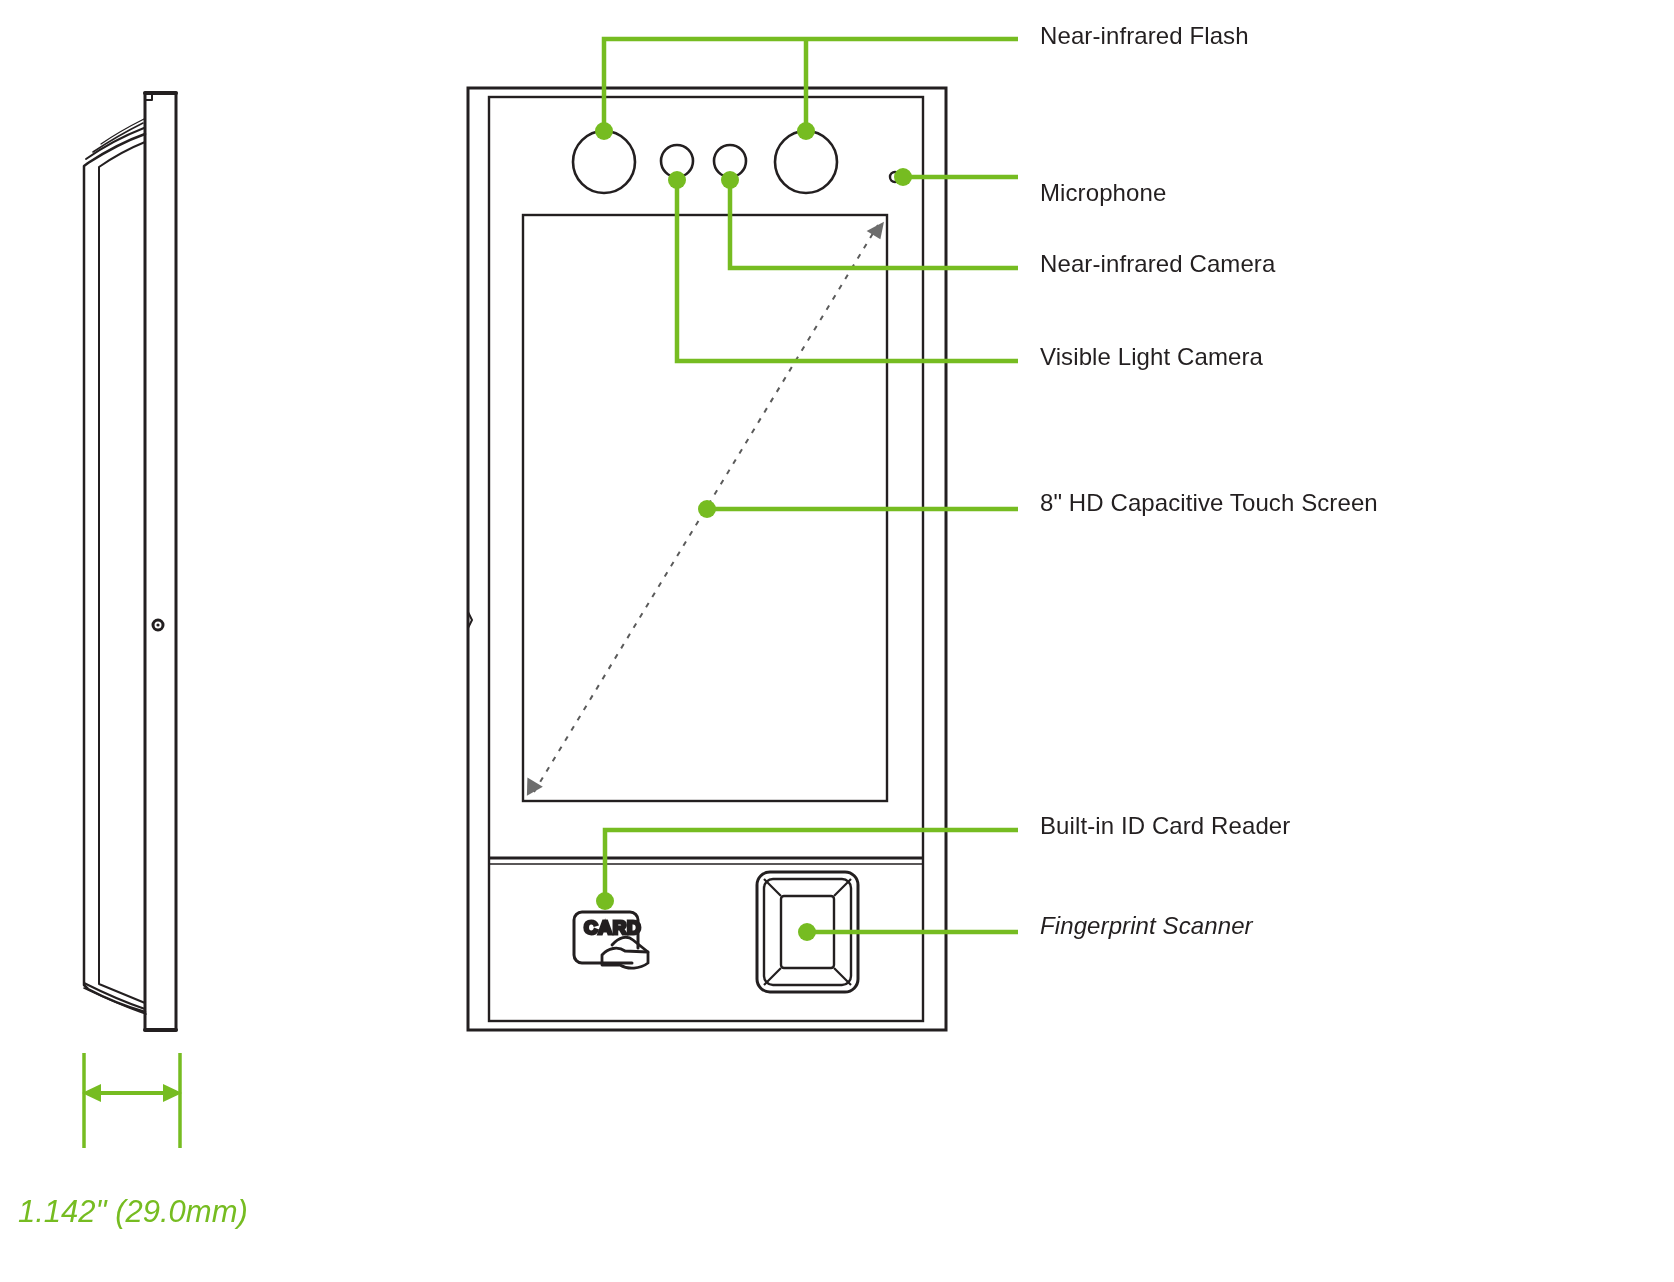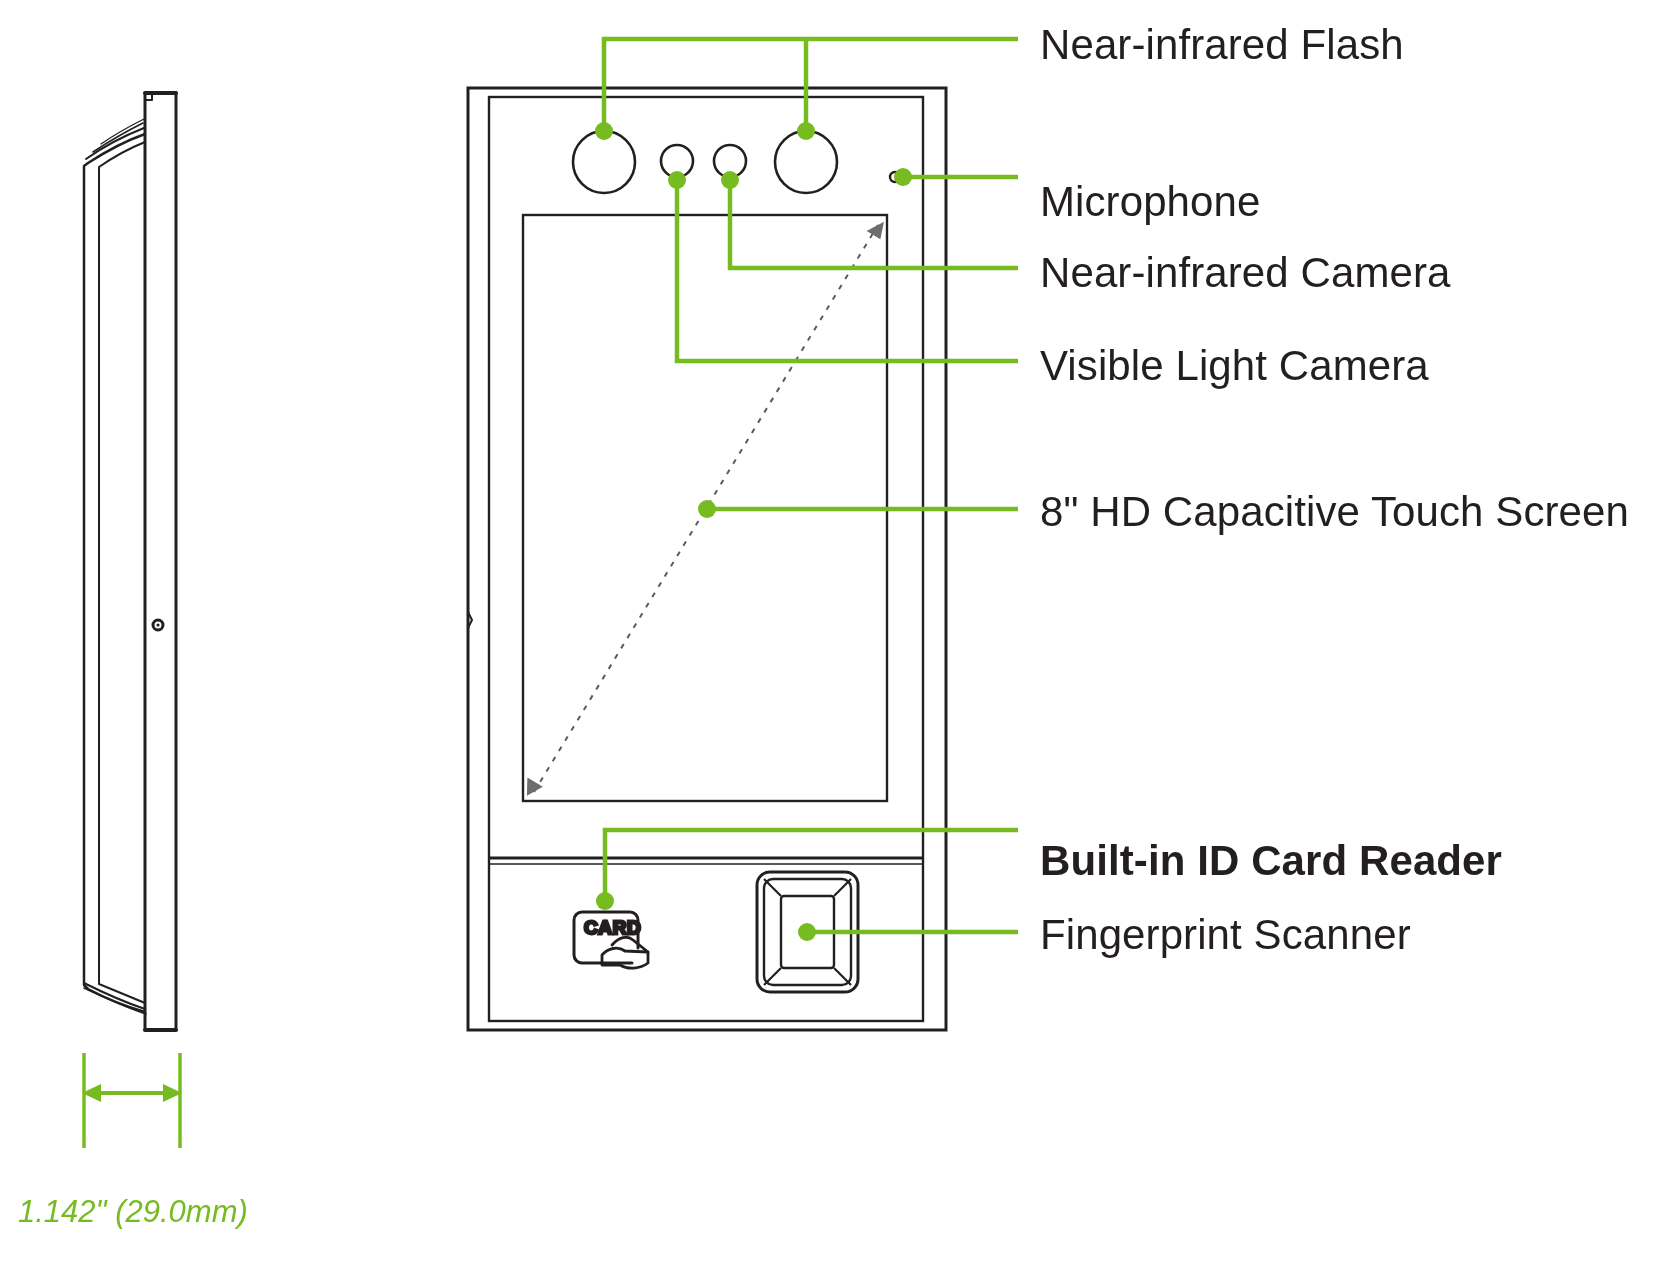--- a/index.html
+++ b/index.html
@@ -23,21 +23,21 @@
     position: absolute;
     left: 0;
     top: 0;
     width: 1674px;
     height: 1282px;
     display: block;
   }
   .label-text {
     position: absolute;
     font-family: "Liberation Sans", sans-serif;
-    font-size: 42px;
+    font-size: 24px;
     font-weight: 400;
     color: #231f20;
     letter-spacing: 0.1px;
     white-space: nowrap;
     line-height: 1;
   }
   .dim-text {
     position: absolute;
     font-family: "Liberation Sans", sans-serif;
     font-size: 31px;
@@ -170,19 +170,19 @@
   <div class="label-text" style="left:1040px; top:24px;">Near-infrared Flash</div>
 
   <div class="label-text" style="left:1040px; top:161px;margin-top:20px;">Microphone</div>
 
   <div class="label-text" style="left:1040px; top:345px;">Visible Light Camera</div>
 
   <div class="label-text" style="left:1040px; top:252px;">Near-infrared Camera</div>
 
   <div class="label-text" style="left:1040px; top:491px;">8" HD Capacitive Touch Screen</div>
 
-  <div class="label-text" style="left:1040px; top:840px;font-weight:bold;">Built-in ID Card Reader</div>
+  <div class="label-text" style="left:1040px; top:814px;">Built-in ID Card Reader</div>
 
-  <div class="label-text" style="left:1040px; top:914px;">Fingerprint Scanner</div>
+  <div class="label-text" style="left:1040px; top:914px;font-style:italic;">Fingerprint Scanner</div>
 
   <div class="dim-text" style="left:18px; top:1196px;">1.142" (29.0mm)</div>
 
 </div>
 
 </body></html>

